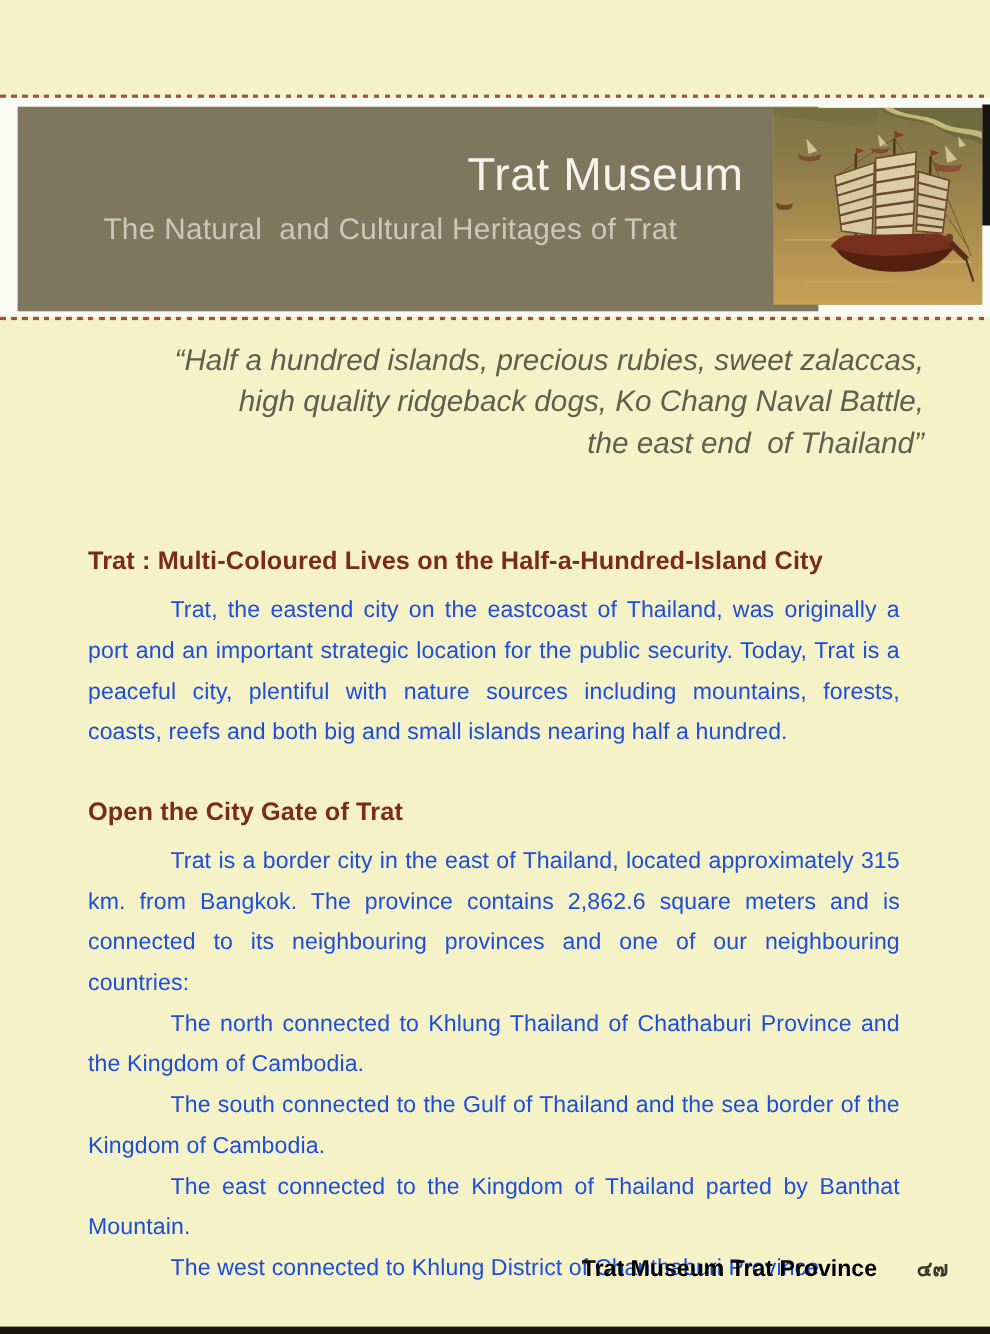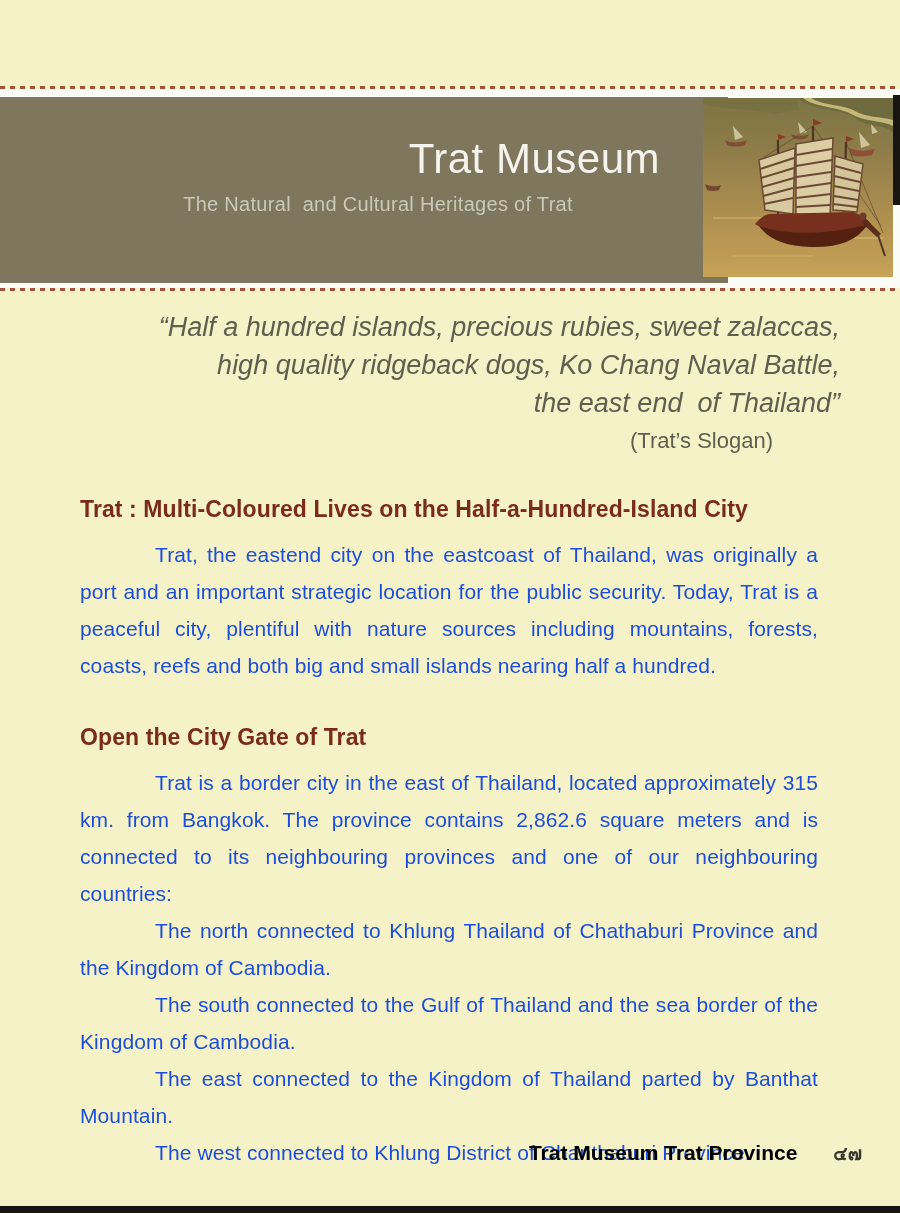--- a/index.html
+++ b/index.html
@@ -11,30 +11,30 @@
   
   .dotline{
     position:absolute;left:0;width:900px;height:3px;
     background:repeating-linear-gradient(90deg,#a1513c 0 5px,rgba(0,0,0,0) 5px 10px);
   }
   .dotline.top{top:86px;}
   .dotline.bottom{top:288px;}
   
   .header-frame{position:absolute;left:0;top:89px;width:900px;height:199px;background:#fcfcf7;}
   .banner{
-    position:absolute;left:0;top:8px;width:728px;height:186px;
+    position:absolute;left:16px;top:8px;width:728px;height:186px;
     background:#7f765e;
   }
   .banner-title{
     position:absolute;right:68px;top:38px;width:560px;text-align:right;
     color:#f5f3ec;font-size:42px;font-weight:500;letter-spacing:0.5px;
   }
   .banner-subtitle{
-    position:absolute;left:78px;top:96px;width:600px;text-align:center;
-    color:#cbc8ba;font-size:20px;font-weight:400;white-space:pre-wrap;letter-spacing:0.3px;
+    position:absolute;left:78px;top:96px;width:600px;text-align:left;
+    color:#cbc8ba;font-size:27px;font-weight:400;white-space:pre-wrap;letter-spacing:0.3px;
   }
   .photo{
     position:absolute;left:703px;top:9px;width:190px;height:179px;
     background:#a98f4e;overflow:hidden;
   }
   .photo svg{display:block;}
   .edge-black-right{position:absolute;left:893px;top:95px;width:7px;height:110px;background:#16150f;}
   .edge-black-bottom{position:absolute;left:0;top:1206px;width:900px;height:7px;background:#16150f;}
 
   
@@ -171,21 +171,20 @@
   </div>
 
   <div class="dotline bottom"></div>
   <div class="edge-black-right"></div>
 
   <div class="quote">
     <div class="qline">“Half a hundred islands, precious rubies, sweet zalaccas,</div>
     <div class="qline">high quality ridgeback dogs, Ko Chang Naval Battle,</div>
     <div class="qline">the east end  of Thailand”</div>
   </div>
-  <div class="slogan">(Trat’s Slogan)</div>
 
   <div class="content">
     <h2 class="sec-heading">Trat : Multi-Coloured Lives on the Half-a-Hundred-Island City</h2>
     <p class="body-p">Trat, the eastend city on the eastcoast of Thailand, was originally a port and an important strategic location for the public security. Today, Trat is a peaceful city, plentiful with nature sources including mountains, forests, coasts, reefs and both big and small islands nearing half a hundred.</p>
 
     <h2 class="sec-heading second">Open the City Gate of Trat</h2>
     <p class="body-p">Trat is a border city in the east of Thailand, located approximately 315 km. from Bangkok. The province contains 2,862.6 square meters and is connected to its neighbouring provinces and one of our neighbouring countries:</p>
     <p class="body-p">The north connected to Khlung Thailand of Chathaburi Province and the Kingdom of Cambodia.</p>
     <p class="body-p">The south connected to the Gulf of Thailand and the sea border of the Kingdom of Cambodia.</p>
     <p class="body-p">The east connected to the Kingdom of Thailand parted by Banthat Mountain.</p>

